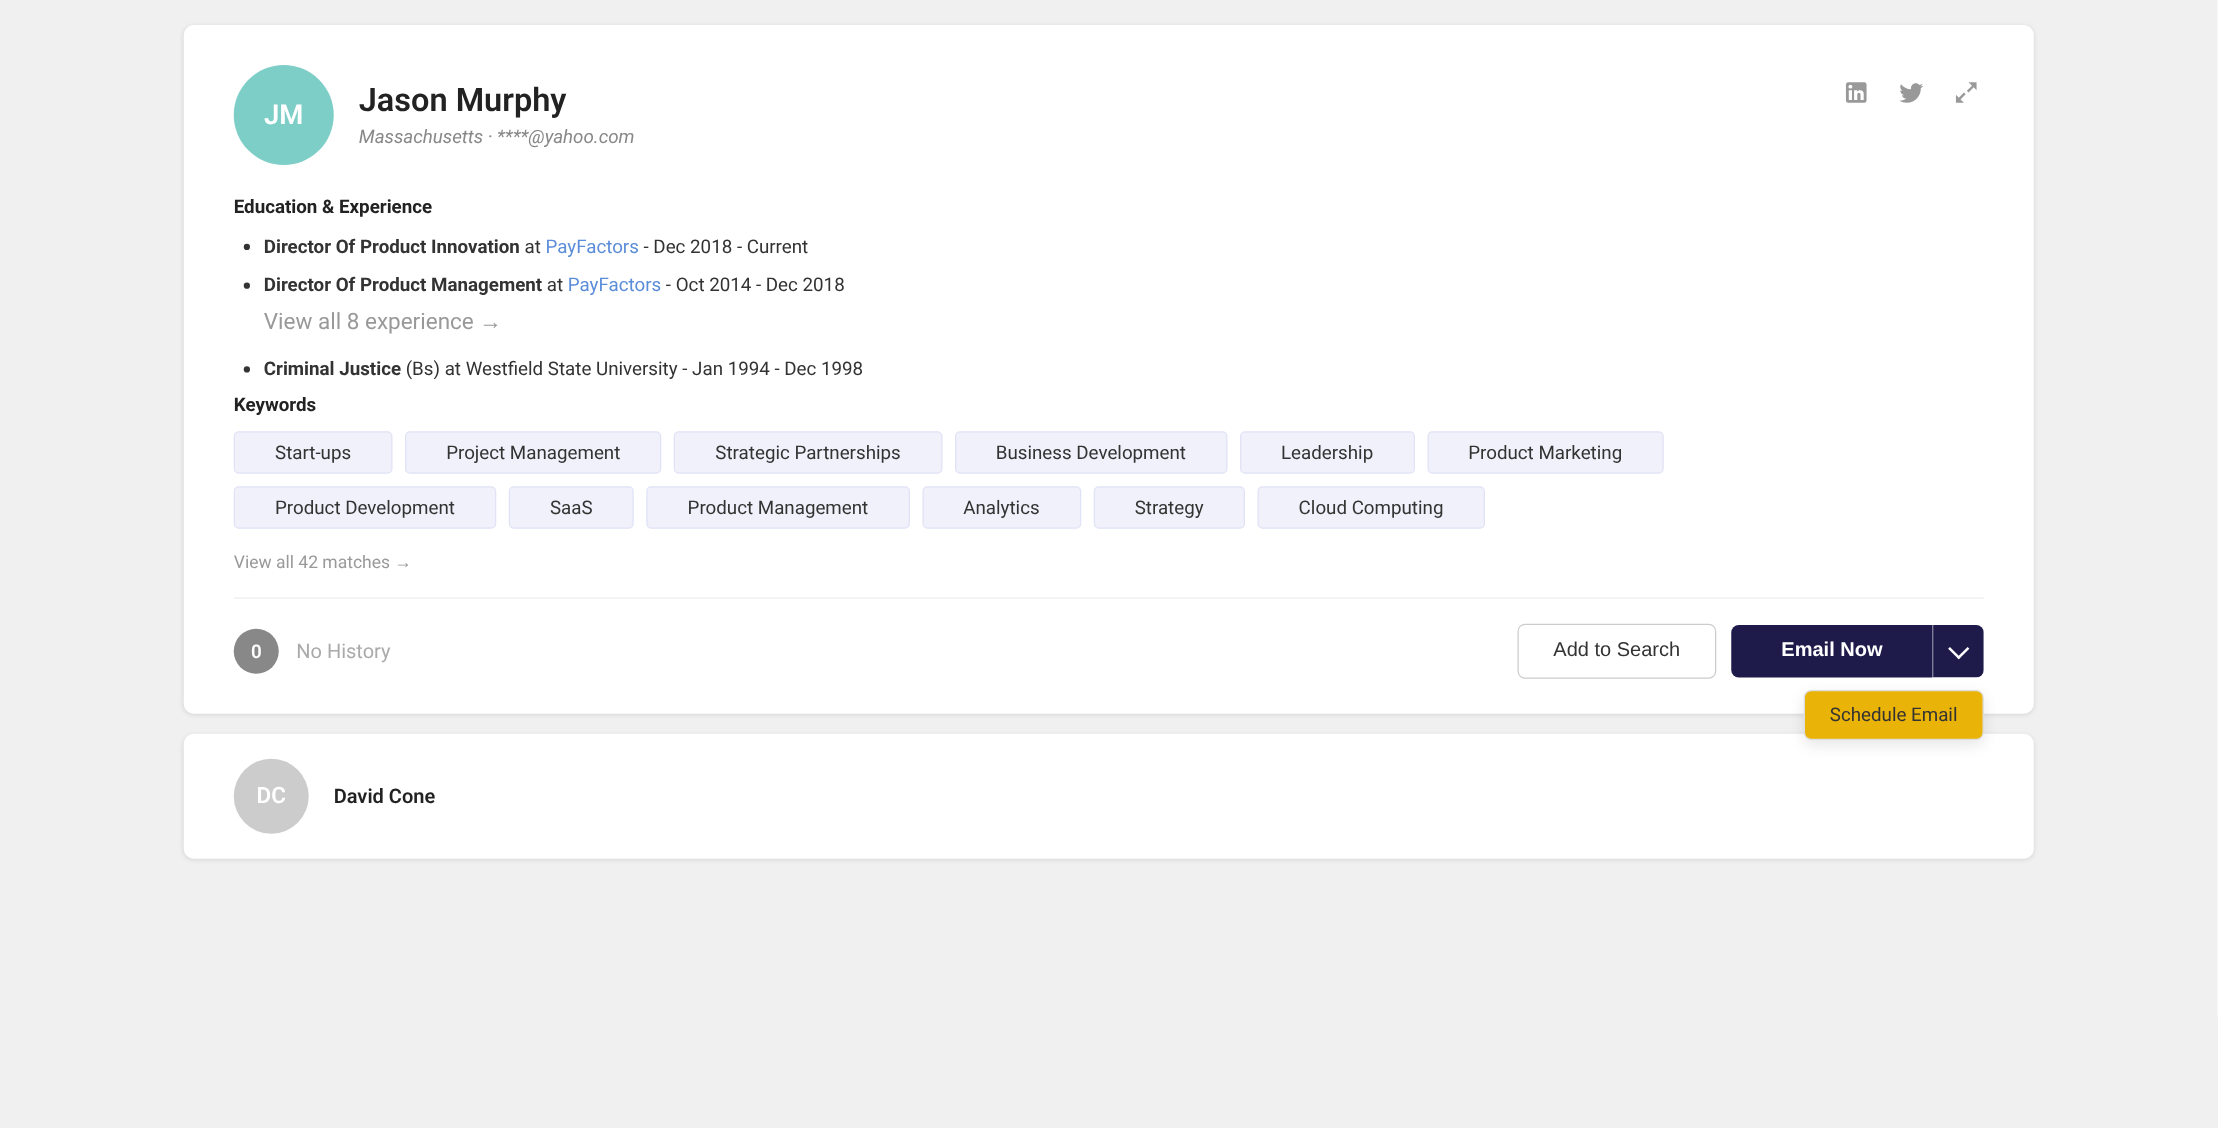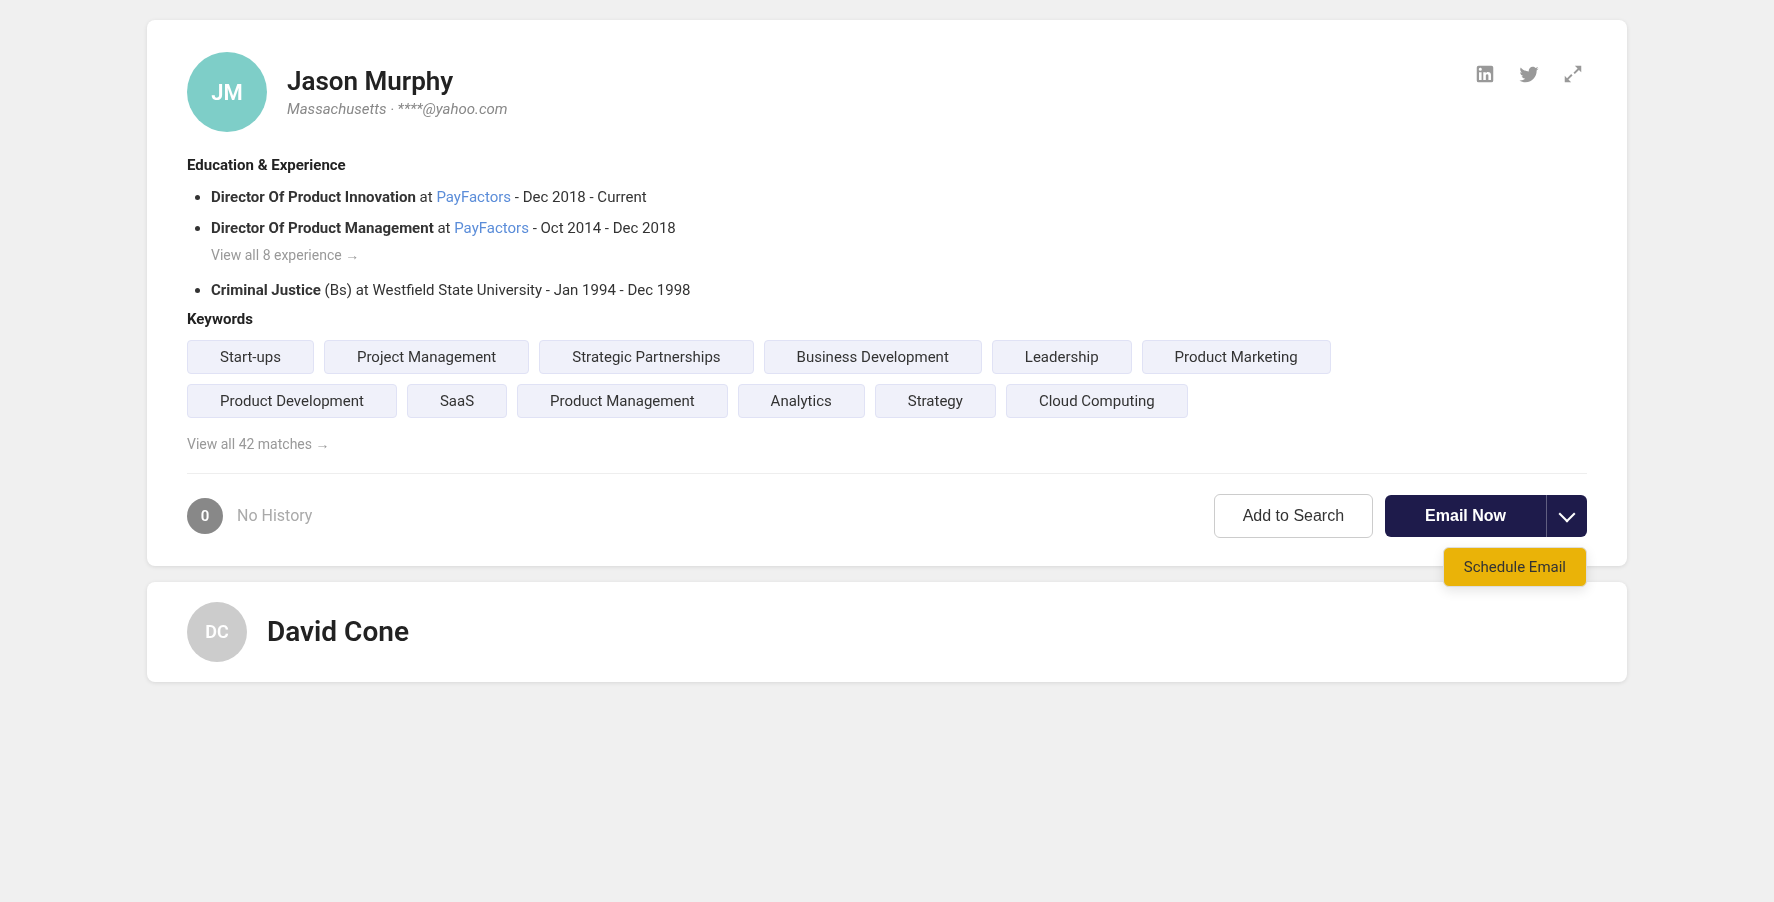--- a/index.html
+++ b/index.html
@@ -115,21 +115,21 @@
     .experience-list li strong {
       font-weight: 700;
     }
 
     .company-link {
       color: #5b8dd9;
       text-decoration: none;
     }
 
     .view-all-link {
-      font-size: 14px;
+      font-size: 18px;
       color: #999;
       margin-left: 24px;
       margin-bottom: 16px;
       cursor: pointer;
       display: block;
     }
 
     .keywords-section {
       margin-top: 8px;
     }
@@ -285,21 +285,21 @@
       align-items: center;
       justify-content: center;
       color: #fff;
       font-size: 18px;
       font-weight: 600;
       margin-right: 20px;
       flex-shrink: 0;
     }
 
     .second-card-name {
-      font-size: 28px;
+      font-size: 16px;
       font-weight: 600;
       color: #222;
     }
 
     .chevron-down {
       display: inline-block;
       width: 12px;
       height: 12px;
       border-right: 2px solid #fff;
       border-bottom: 2px solid #fff;

